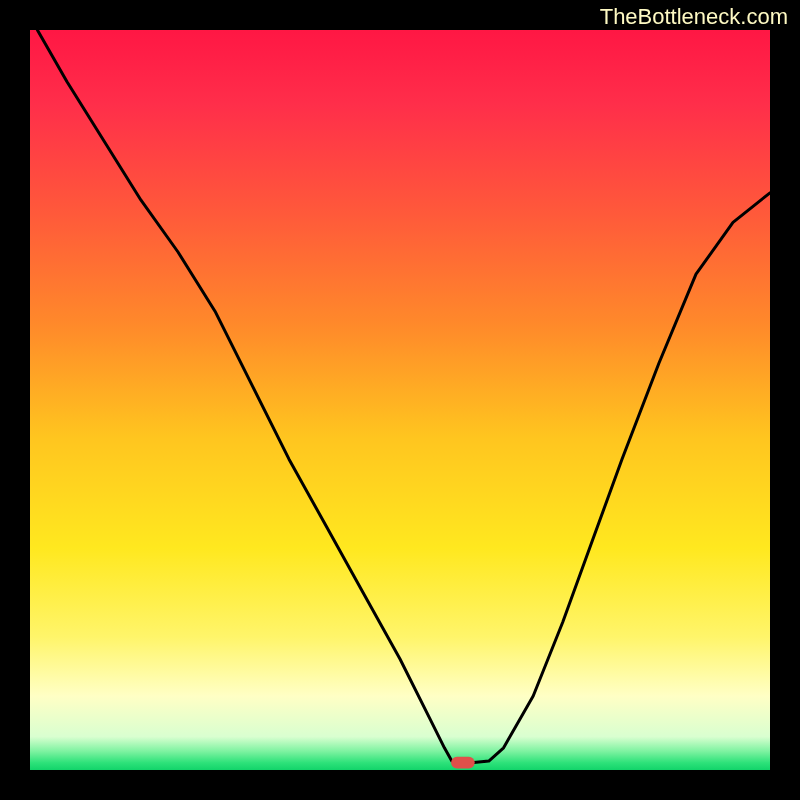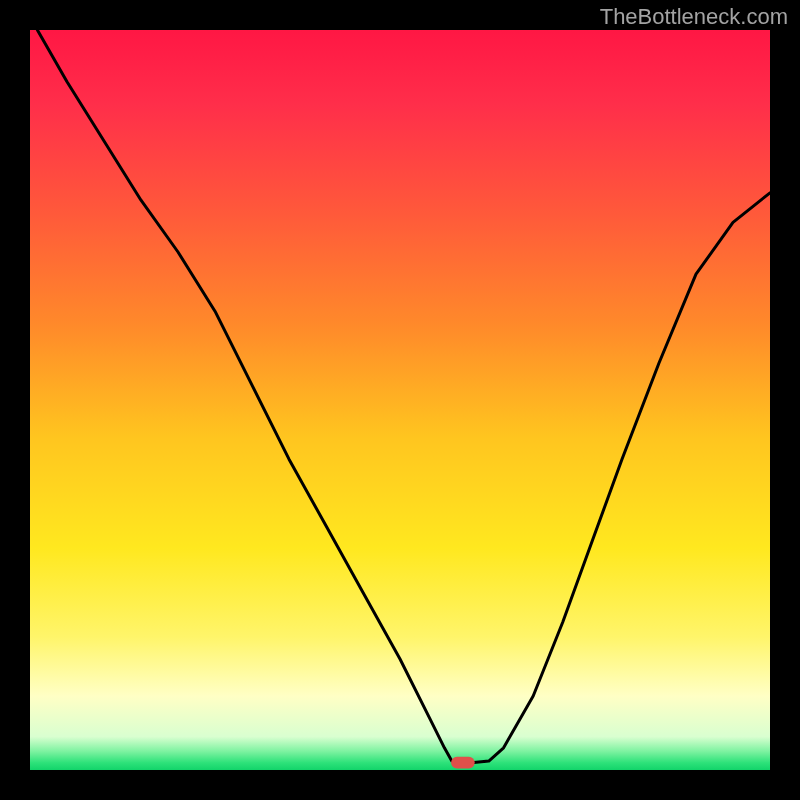--- a/index.html
+++ b/index.html
@@ -13,21 +13,21 @@
   .chart-container {
     position: relative;
     width: 800px;
     height: 800px;
     background: #000;
   }
   .watermark {
     position: absolute;
     top: 4px;
     right: 12px;
-    color: #a3a3a3;
+    color: #fef9c3;
     font-size: 22px;
     font-weight: 500;
     z-index: 10;
     margin-left: 32px;
   }
   svg {
     display: block;
   }
 </style>
 </head>

